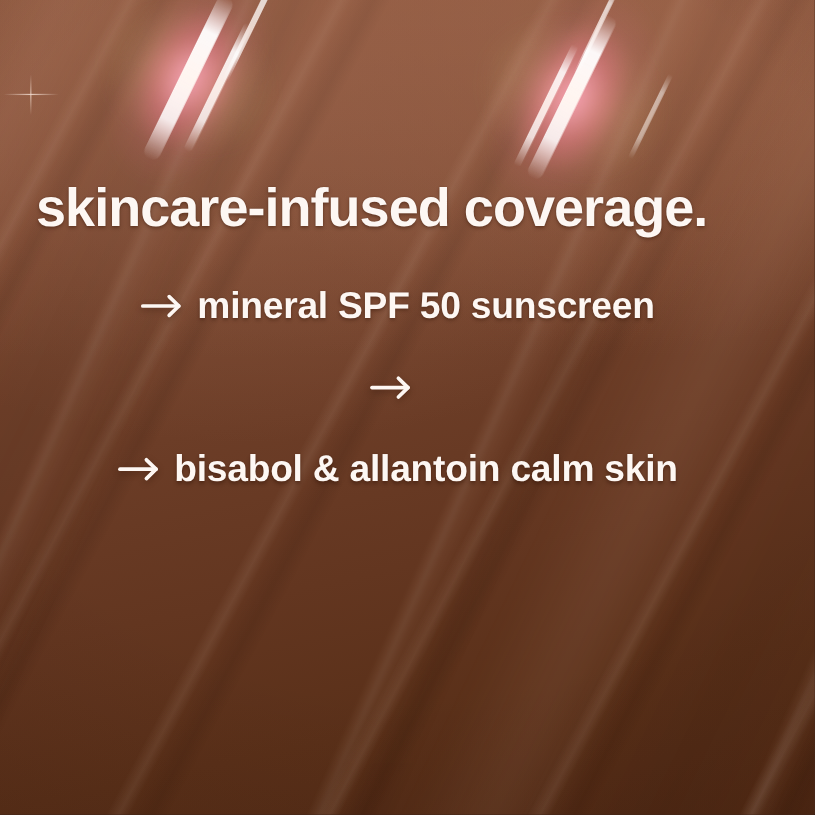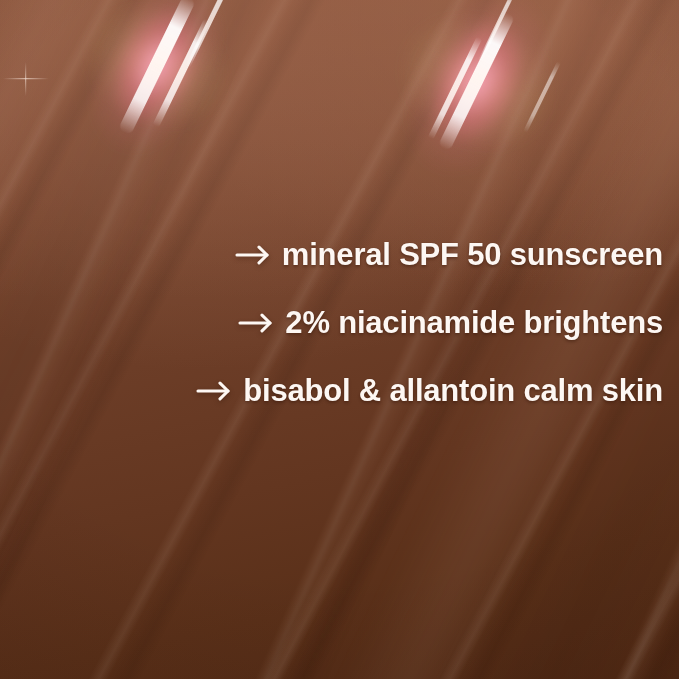--- a/index.html
+++ b/index.html
@@ -211,21 +211,20 @@
     position: absolute;
     left: 0; right: 0;
     top: 236px;
     text-align: center;
     color: #fdf7f3;
   }
 
   .bullet {
     margin: 0 16px 30px 0;
     font-size: 0;
-    text-align: right;
   }
   .bullet:last-child { margin-bottom: 0; }
 
   .bline {
     display: block;
     font-size: 31px;
     line-height: 1.23;
     font-weight: 700;
     letter-spacing: -0.2px;
     white-space: nowrap;
@@ -280,20 +279,21 @@
     </div>
   <div class="flare flareC">
       <div class="core"></div>
     </div>
 
   <div class="sparkle"></div>
   <div class="bg-vignette"></div>
 
   <div class="content">
 
+    <div class="headline">skincare-infused coverage.</div>
 
     <div class="bullets">
 
       <div class="bullet">
         <span class="bline">
           <span class="arrow-ico">
             <svg viewBox="0 0 40 22" aria-hidden="true">
               <path d="M2 11 H32" fill="none" stroke="#fdf7f3" stroke-width="3.1" stroke-linecap="round"></path>
               <path d="M24 3.2 L32 11 L24 18.8" fill="none" stroke="#fdf7f3" stroke-width="3.1" stroke-linecap="round" stroke-linejoin="round"></path>
             </svg>
@@ -301,21 +301,21 @@
         </span>
       </div>
 
       <div class="bullet">
         <span class="bline">
           <span class="arrow-ico">
             <svg viewBox="0 0 40 22" aria-hidden="true">
               <path d="M2 11 H32" fill="none" stroke="#fdf7f3" stroke-width="3.1" stroke-linecap="round"></path>
               <path d="M24 3.2 L32 11 L24 18.8" fill="none" stroke="#fdf7f3" stroke-width="3.1" stroke-linecap="round" stroke-linejoin="round"></path>
             </svg>
-          </span><span>2% niacinamide brightens</span>
+          </span>
         </span>
       </div>
 
       <div class="bullet">
         <span class="bline">
           <span class="arrow-ico">
             <svg viewBox="0 0 40 22" aria-hidden="true">
               <path d="M2 11 H32" fill="none" stroke="#fdf7f3" stroke-width="3.1" stroke-linecap="round"></path>
               <path d="M24 3.2 L32 11 L24 18.8" fill="none" stroke="#fdf7f3" stroke-width="3.1" stroke-linecap="round" stroke-linejoin="round"></path>
             </svg>

